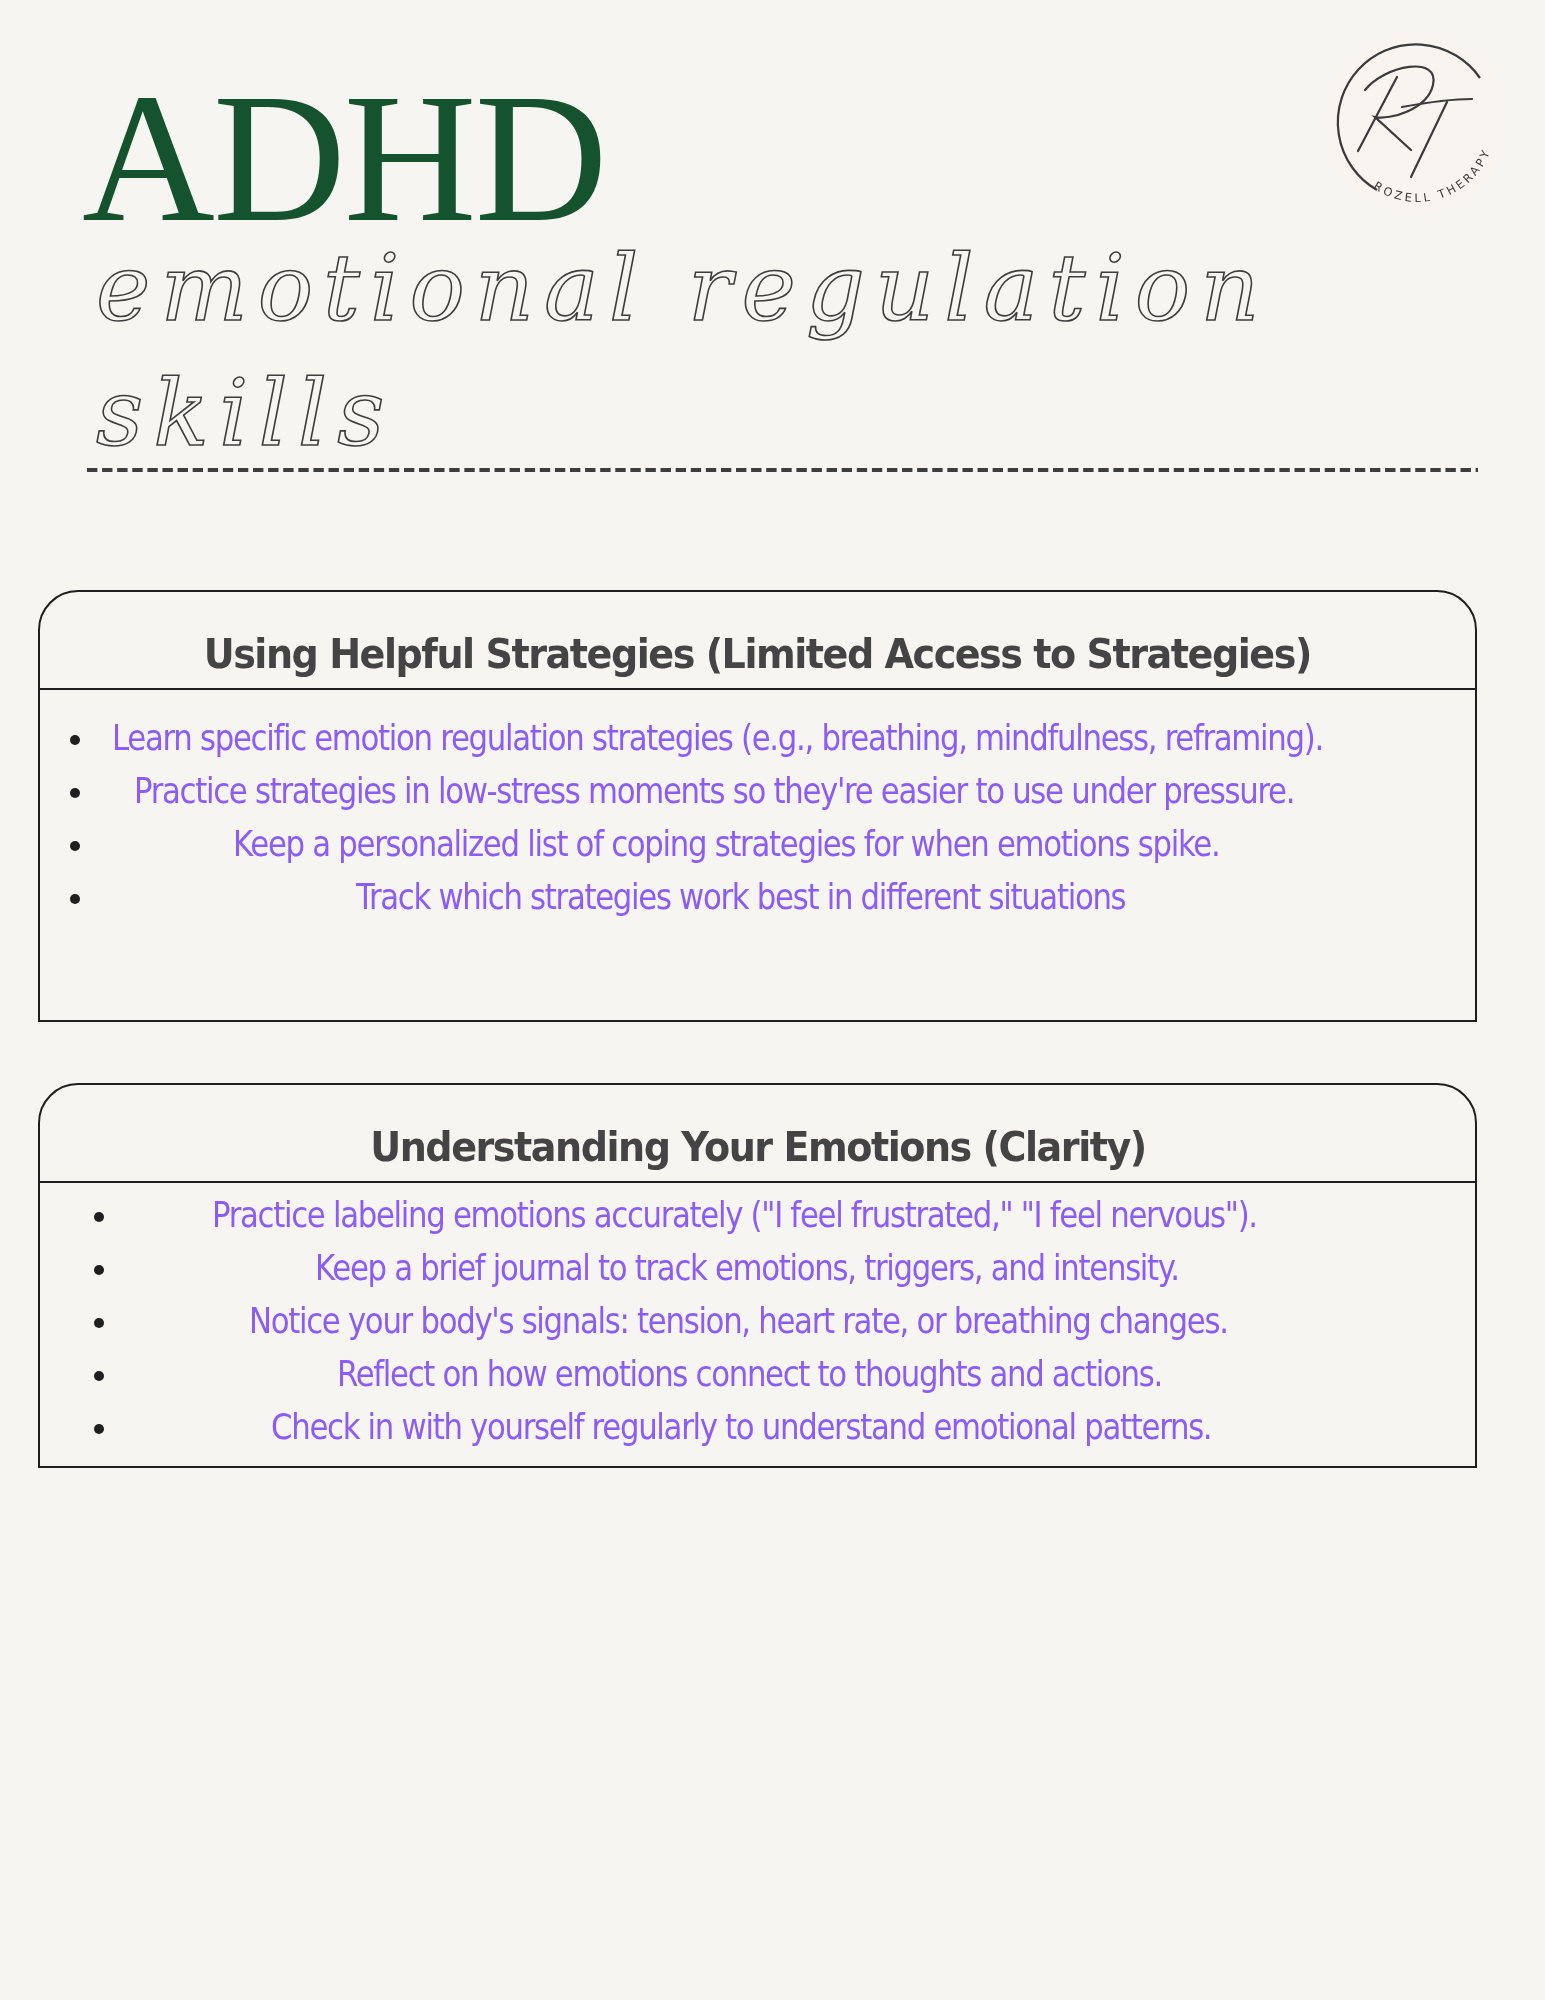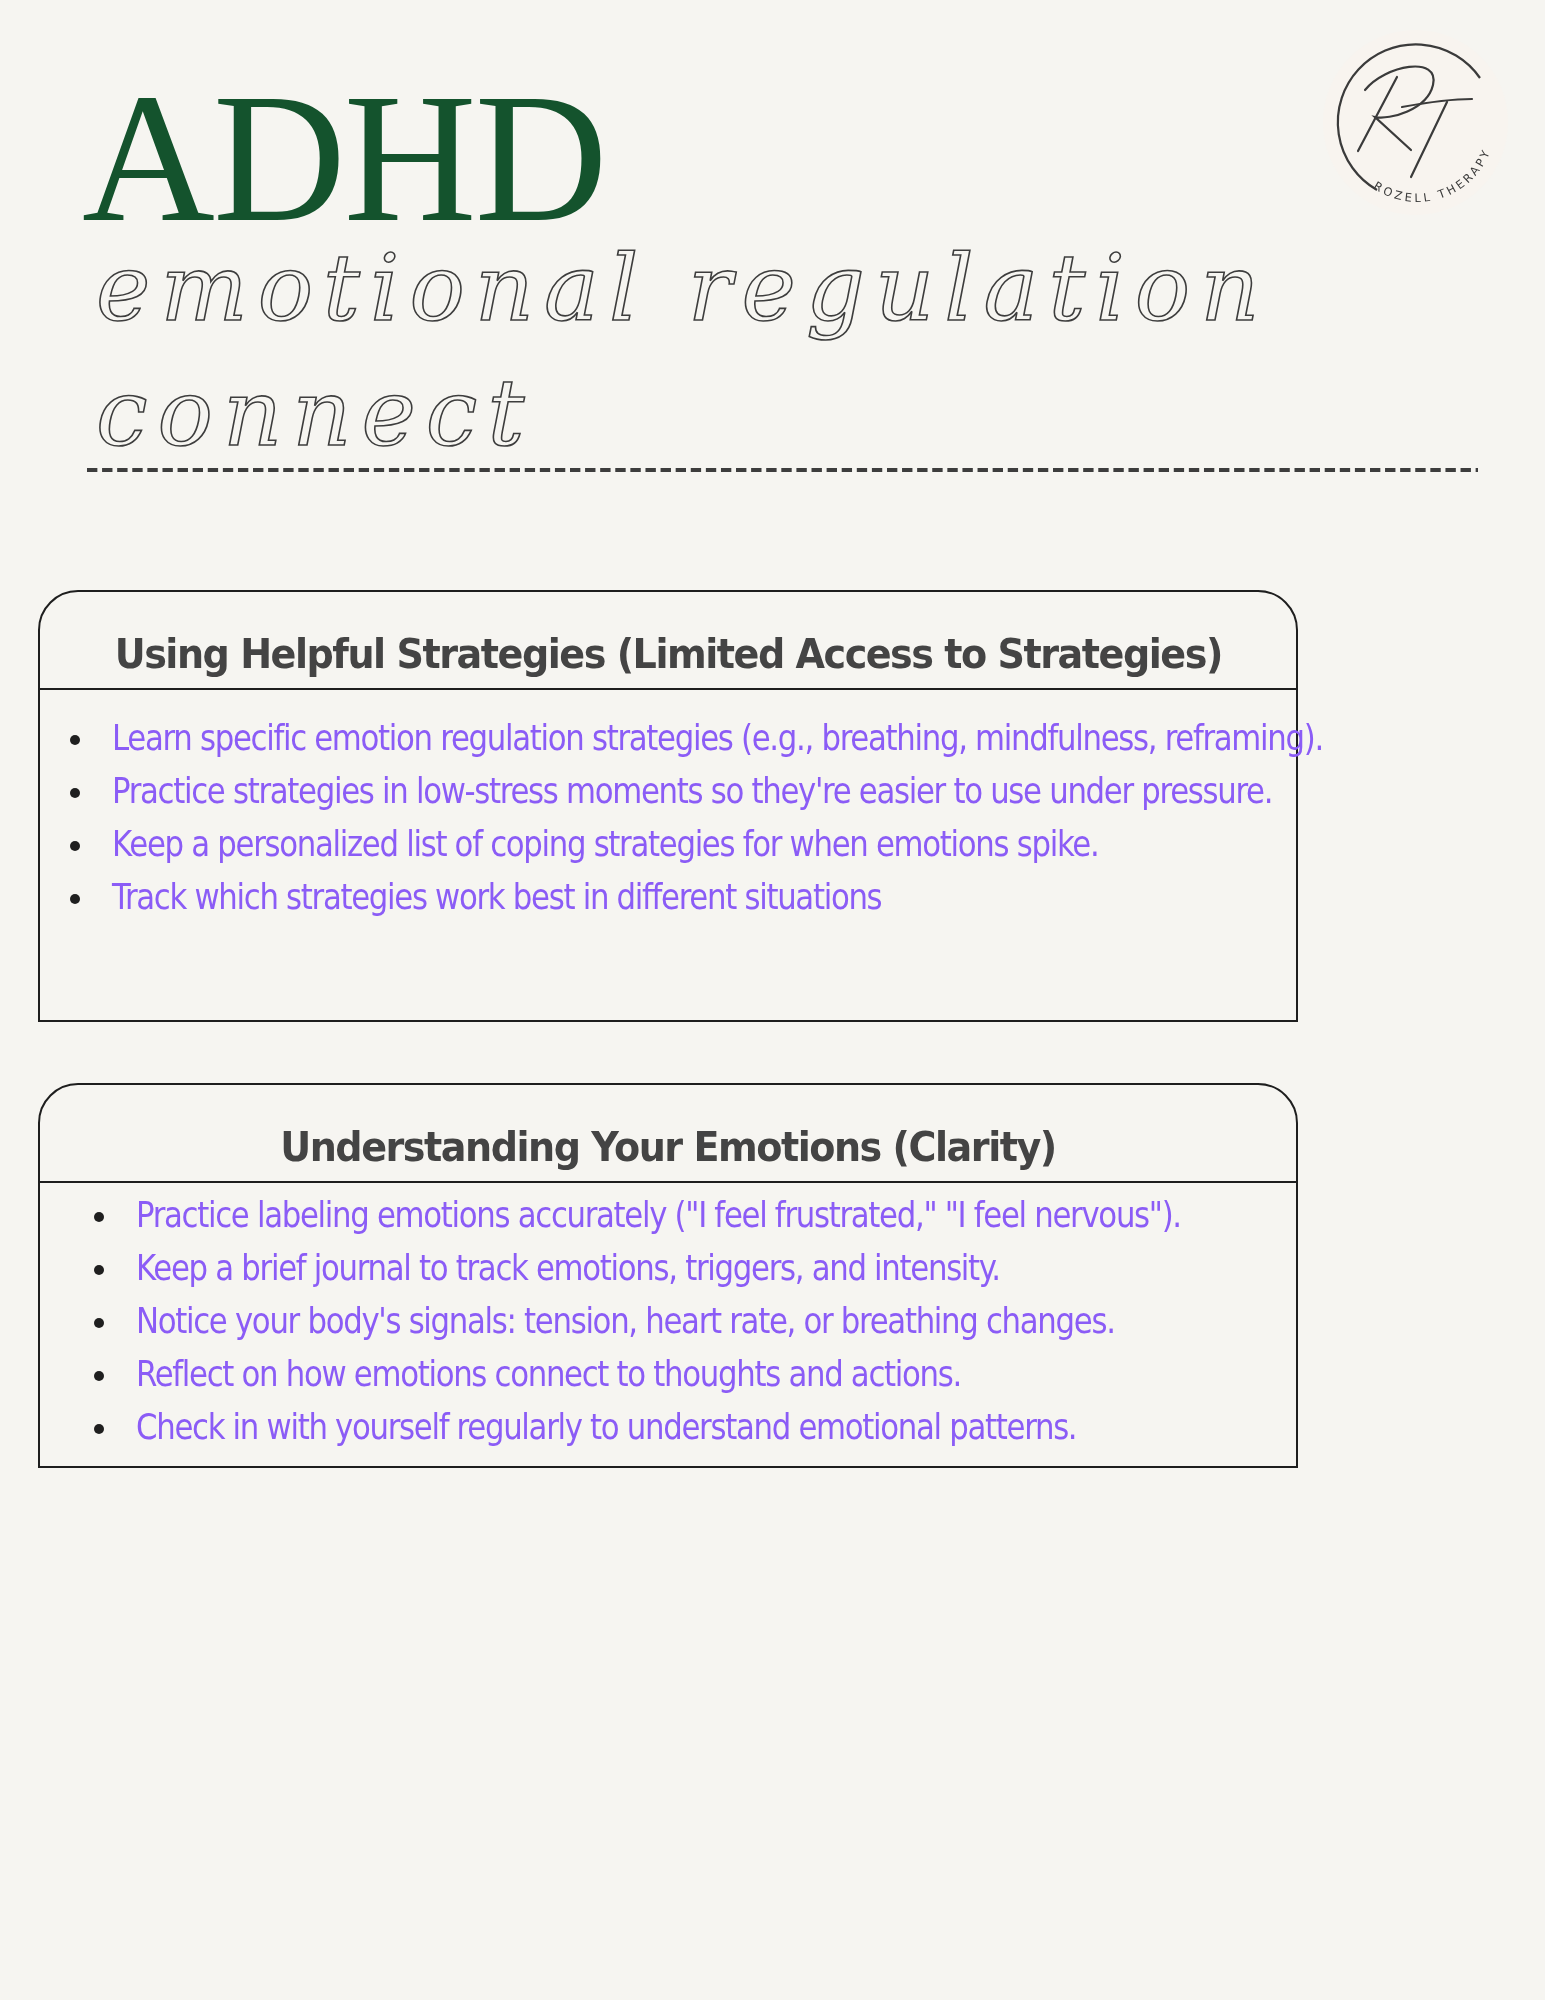--- a/index.html
+++ b/index.html
@@ -68,24 +68,25 @@
       background: #f8f4ef;
     }
     .logo svg {
       position: absolute;
       left: 0;
       top: 0;
     }
     .card {
       position: absolute;
       left: 38px;
-      width: 1260px;
+      width: 1439px;
       border: 2px solid #1e1e1e;
       border-radius: 40px 40px 0 0;
       box-sizing: border-box;
+      text-align: center;
     }
     .card-1 { top: 590px; height: 432px; }
     .card-2 { top: 1083px; height: 385px; }
     .card-header {
       height: 98px;
       border-bottom: 2px solid #1e1e1e;
       display: flex;
       align-items: flex-end;
       justify-content: center;
       box-sizing: border-box;
@@ -133,21 +134,21 @@
       transform: scaleX(0.88);
     }
   </style>
 </head>
 <body>
 
 <h1 class="title">ADHD</h1>
 
 <div class="subtitle">
   <div>emotional regulation</div>
-  <div>connect</div>
+  <div>skills</div>
 </div>
 
 <div class="divider"></div>
 
 <div class="logo">
   <div class="logo-bg"></div>
   <svg width="210" height="190" viewBox="0 0 210 190">
     <defs>
       <path id="logoArc" d="M 68 163 A 78 78 0 0 0 180 60"></path>
     </defs>

